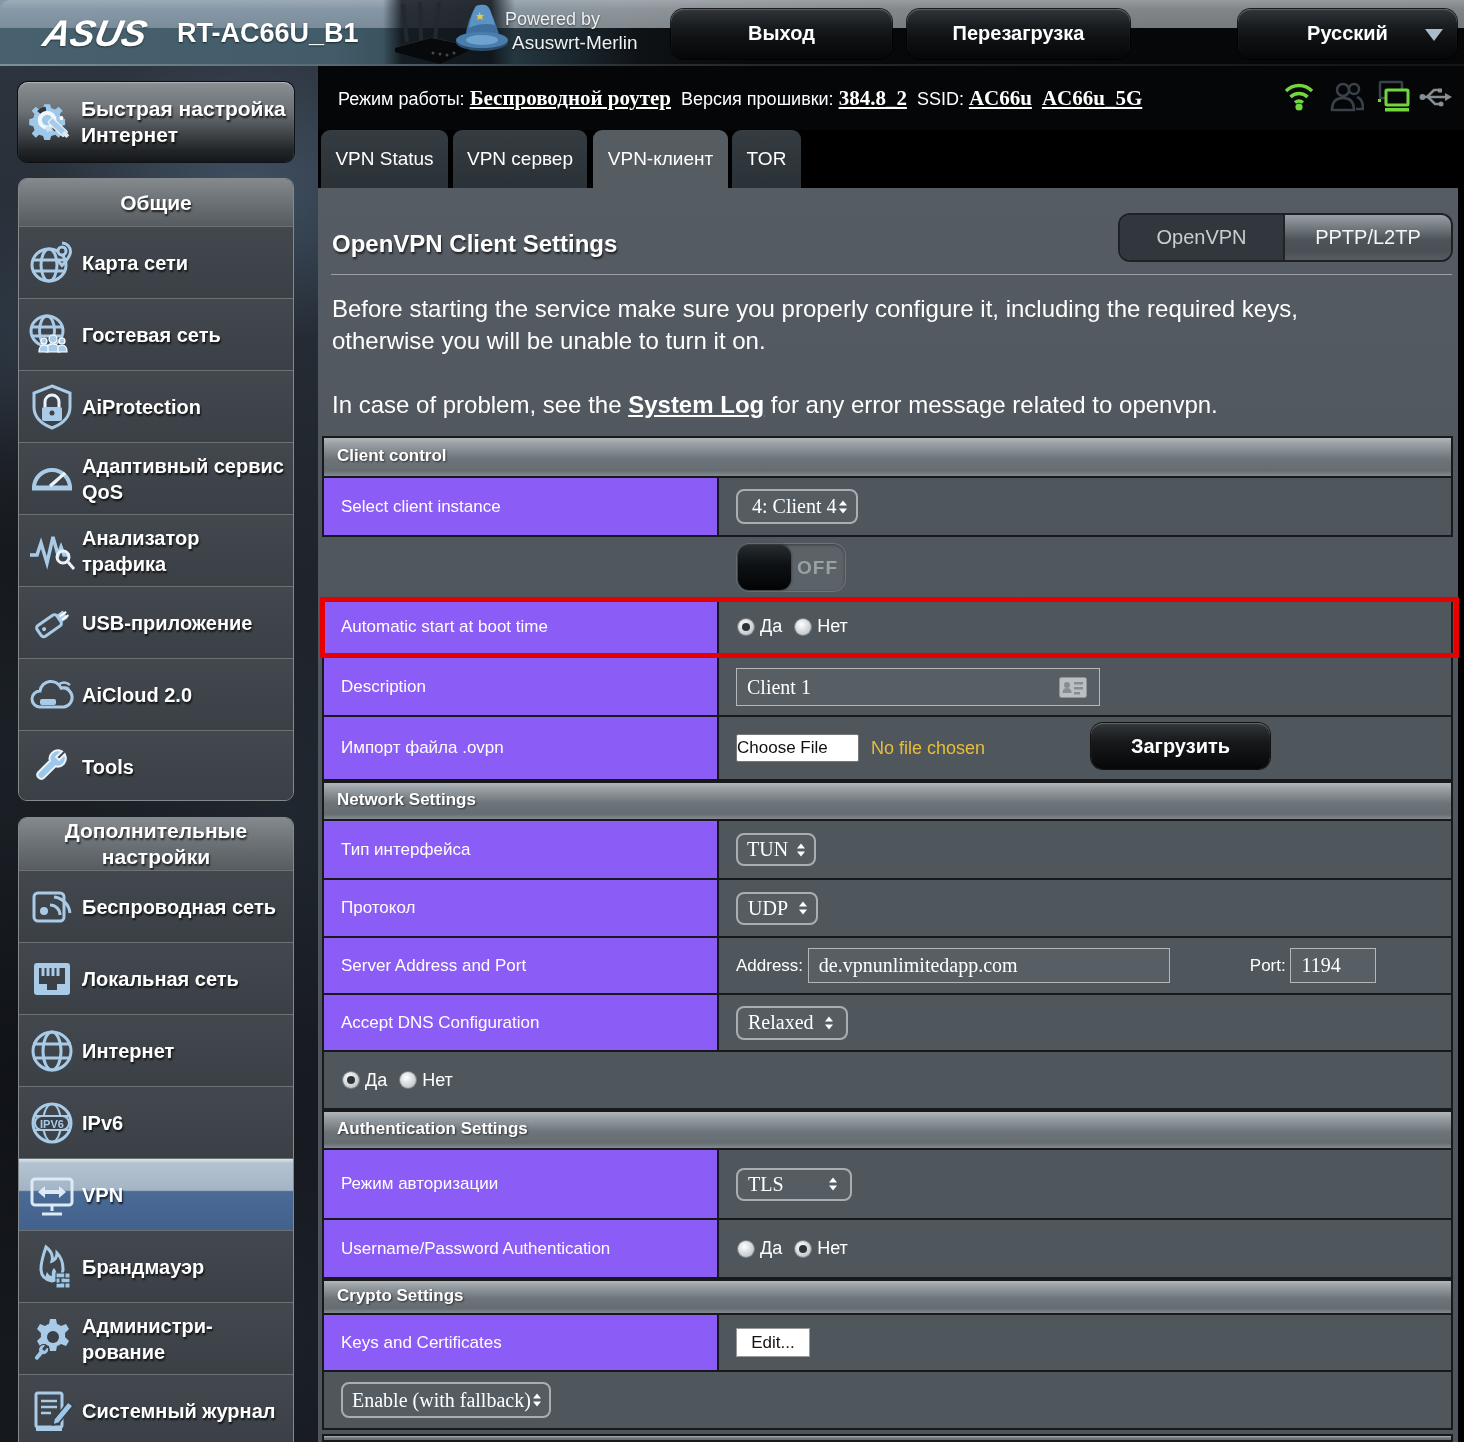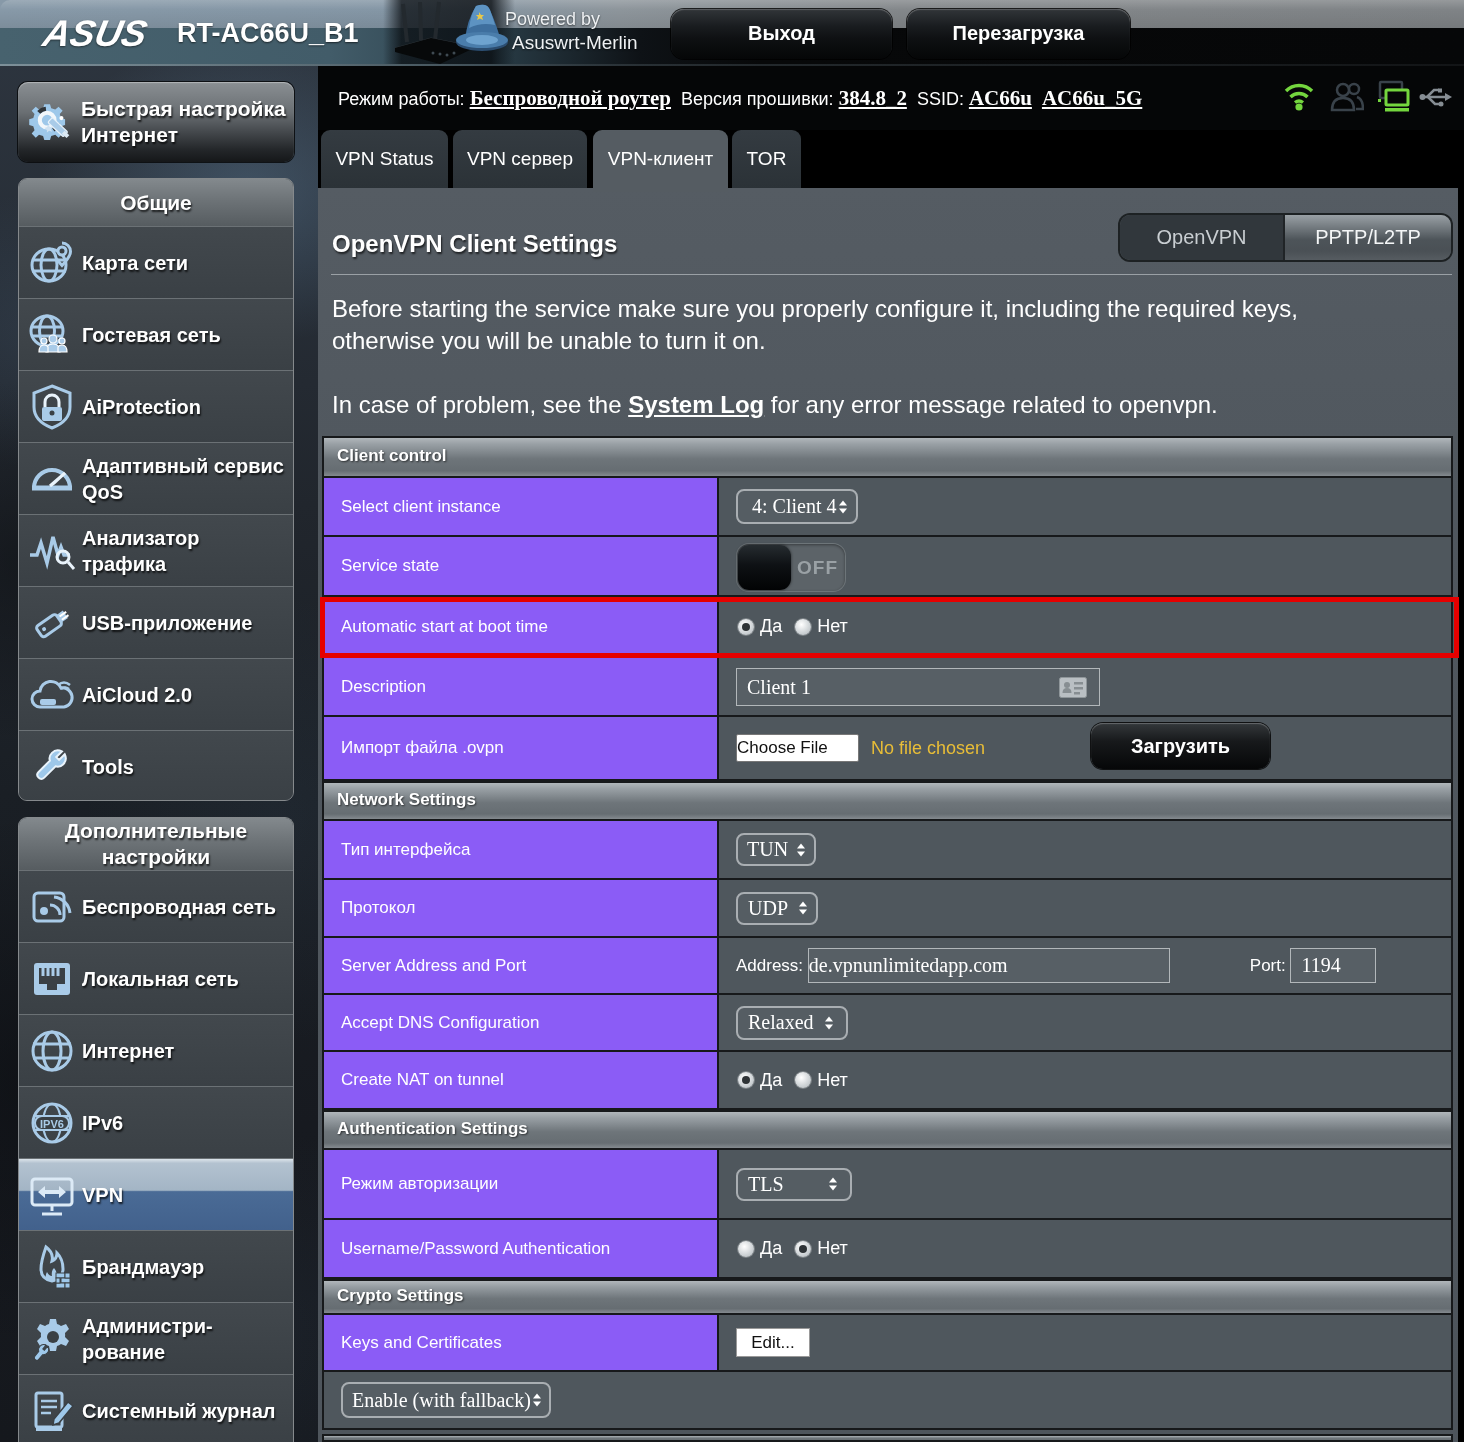--- a/index.html
+++ b/index.html
@@ -144,20 +144,21 @@
       <path d="M83 6 Q94 2 97 10 Q100 18 102 25 Q88 22 76 28 Q78 14 83 6 Z" fill="#5d93c2"></path>
       <ellipse cx="89" cy="42" rx="26" ry="9" fill="#2b4d70"></ellipse>
       <ellipse cx="89" cy="40" rx="26" ry="8" fill="#4a7dab"></ellipse>
       <ellipse cx="89" cy="40" rx="16" ry="5" fill="#6ea3cf"></ellipse>
       <path d="M86 12 l2 3 l3 0 l-2 2 l1 3 l-3 -1.5 l-3 1.5 l1 -3 l-2 -2 l3 0 z" fill="#e8c84a"></path>
     </g>
   </svg>
   <div class="abs" id="powered">Powered by<br><span class="l2">Asuswrt-Merlin</span></div>
   <div class="abs topbtn" id="btn-exit">Выход</div>
   <div class="abs topbtn" id="btn-reboot">Перезагрузка</div>
+  <div class="abs topbtn" id="btn-lang">Русский<span class="tri"></span></div>
 
   <div class="abs" id="statusbar"></div>
   <div class="abs" id="statustext">Режим работы:&nbsp;<span class="lnk">Беспроводной роутер</span>&nbsp;&nbsp;Версия прошивки:&nbsp;<span class="lnk">384.8_2</span>&nbsp;&nbsp;SSID:&nbsp;<span class="lnk">AC66u</span>&nbsp;&nbsp;<span class="lnk">AC66u_5G</span></div>
   <svg class="abs" style="left:1283px;top:80px;" width="32" height="32" viewBox="0 0 32 32">
     <g fill="none" stroke="#74d63e" stroke-width="3.4">
       <path d="M3 11 a18 18 0 0 1 26 0"></path>
       <path d="M7.5 17 a12 12 0 0 1 17 0"></path>
       <path d="M12 22.5 a6.5 6.5 0 0 1 8 0"></path>
     </g>
     <circle cx="16" cy="27" r="3.6" fill="#74d63e"></circle>
@@ -205,24 +206,20 @@
   <div class="abs para" style="top:327px;">otherwise you will be unable to turn it on.</div>
   <div class="abs para" style="top:391px;">In case of problem, see the <span id="sys">System Log</span> for any error message related to openvpn.</div>
 
   <div class="abs sechdr" style="top:436px;height:42px;">Client control</div>
   <div class="abs trow" style="top:478px;height:59px;">
     <div class="tlabel">Select client instance</div>
     <div class="tval">
         <div class="sel" style="width:122px;height:35px;padding-left:14px;font-size:20px;">4: Client 4<span class="arr"></span></div>
       </div>
   </div>
-  <div class="abs trow" style="top:537px;height:60px;">
-    <div class="tlabel">Service state</div>
-    <div class="tval"></div>
-  </div>
   <div class="abs" id="toggle">
       <div class="knob"></div>
       <div class="offtxt">OFF</div>
     </div>
   <div class="abs trow" style="top:597px;height:61px;">
     <div class="tlabel">Automatic start at boot time</div>
     <div class="tval">
         <span class="radio on" style="margin-left:2px;"></span>
         <span class="rlbl">Да</span>
         <span class="radio radio2"></span>
@@ -262,32 +259,31 @@
       </div>
   </div>
   <div class="abs trow" style="top:880px;height:58px;">
     <div class="tlabel">Протокол</div>
     <div class="tval">
         <div class="sel" style="width:82px;height:33px;padding-left:10px;font-size:20px;">UDP<span class="arr"></span></div>
       </div>
   </div>
   <div class="abs trow" style="top:938px;height:57px;">
     <div class="tlabel">Server Address and Port</div>
-    <div class="tval">Address:&nbsp;<div class="inp" style="width:362px;height:35px;line-height:33px;font-size:20px;">de.vpnunlimitedapp.com</div>
+    <div class="tval">Address:&nbsp;<div class="inp" style="width:362px;height:35px;line-height:33px;padding-left:10px;font-size:20px;">de.vpnunlimitedapp.com</div>
       <span style="margin-left:80px;">Port:</span>&nbsp;<div class="inp" style="width:86px;height:35px;line-height:33px;padding-left:10px;font-size:20px;">1194</div>
     </div>
   </div>
   <div class="abs trow" style="top:995px;height:57px;">
     <div class="tlabel">Accept DNS Configuration</div>
     <div class="tval">
         <div class="sel" style="width:112px;height:34px;padding-left:10px;font-size:20px;">Relaxed<span class="arr" style="right:13px;"></span></div>
       </div>
   </div>
   <div class="abs trow" style="top:1052px;height:58px;">
-    <div class="tlabel">Create NAT on tunnel</div>
     <div class="tval">
         <span class="radio on" style="margin-left:2px;"></span>
         <span class="rlbl">Да</span>
         <span class="radio radio2"></span>
         <span class="rlbl">Нет</span>
       </div>
   </div>
 
   <div class="abs sechdr" style="top:1110px;height:40px;line-height:34px;">Authentication Settings</div>
   <div class="abs trow" style="top:1150px;height:70px;">

